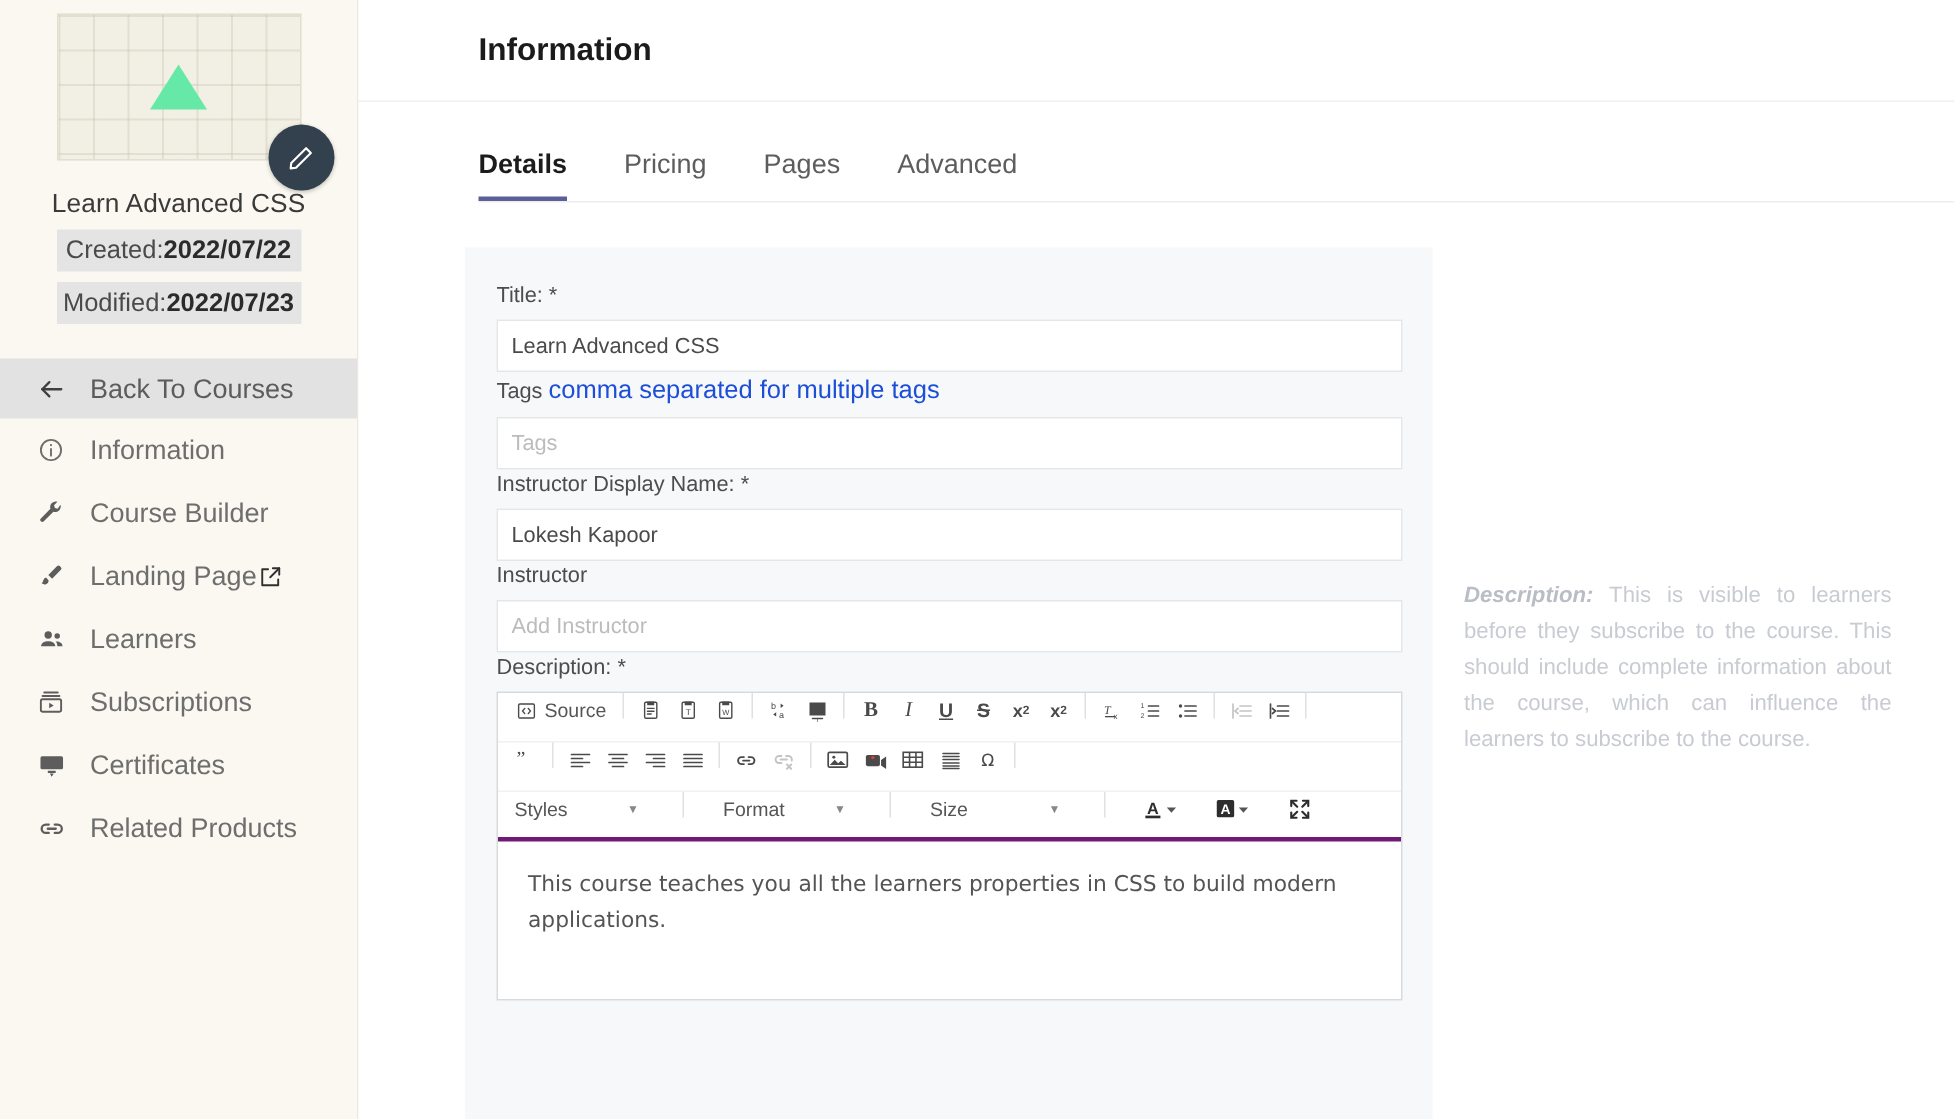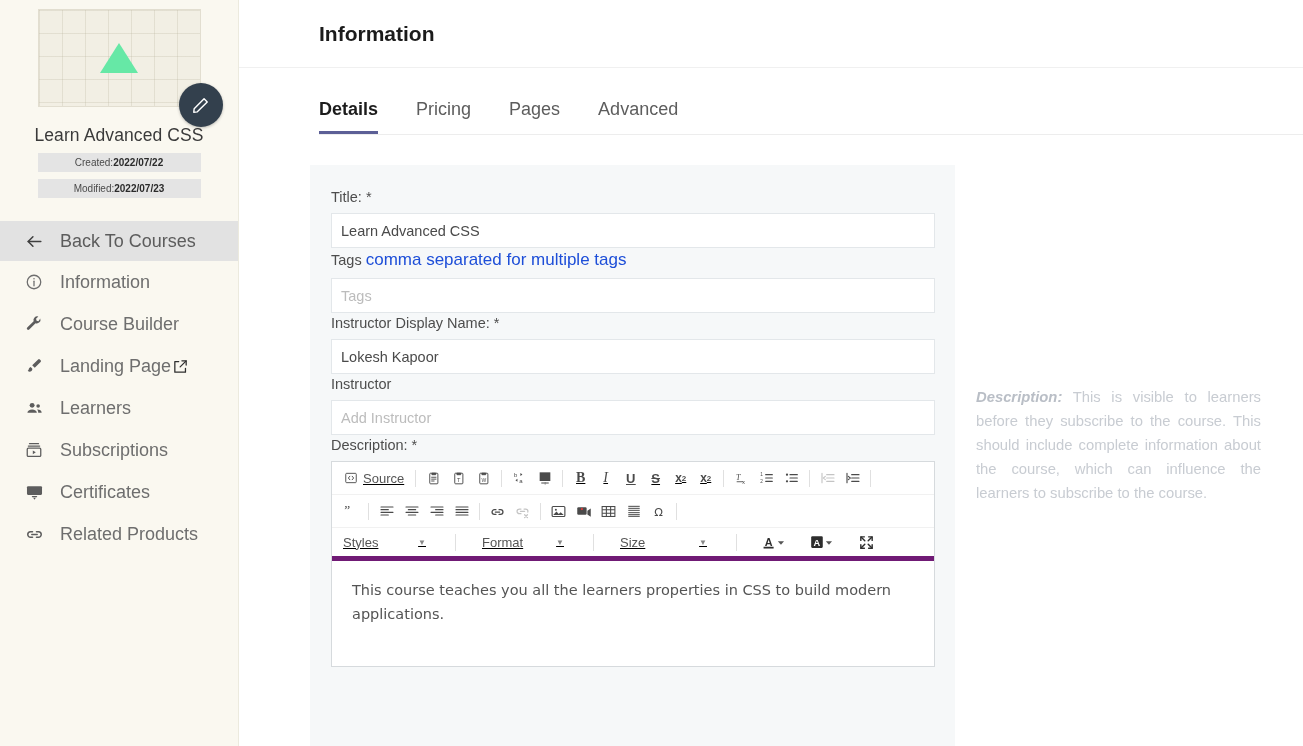--- a/index.html
+++ b/index.html
@@ -47,21 +47,21 @@
     cursor: pointer;
     box-shadow: 0 1px 3px rgba(0,0,0,.25);
   }
   .course-title {
     text-align: center; margin-top: 18px;
     font-size: 17.5px; color: #3a3a3a; letter-spacing: .1px;
   }
   .meta-badge {
     display: block; width: 163px; margin: 7px auto 0;
     background: #e4e4e4; color: #4a4a4a;
-    font-size: 10px; text-align: center;
+    font-size: 17px; text-align: center;
     padding: 4px 0; white-space: nowrap;
   }
   .meta-badge b { color: #2b2b2b; font-weight: 700; }
 
   .nav { margin-top: 23px; }
   .nav-item {
     display: flex; align-items: center;
     height: 42px; padding-left: 24px;
     color: #6e6e6e; font-size: 18px;
     cursor: pointer; position: relative;
@@ -105,24 +105,24 @@
     font-family: "Liberation Sans", sans-serif;
     font-size: 14.5px; color: #4a4a4a;
     padding: 0 9px; outline: none; display: block;
   }
   .finput::placeholder { color: #bcbcbc; }
   .fgroup { margin-bottom: 2px; }
 
   
   .editor { width: 604px; border: 1px solid #d6dadd; background: #fff; }
   .tb-row {
-    display: flex; align-items: center; height: 33px;
-    padding: 0 6px; border-bottom: 1px solid #f1f1f1; text-decoration: underline;
-  }
-  .tb-row:nth-child(3) { border-bottom: 5px solid #701a75; gap: 16px; }
+    display: flex; height: 33px;
+    padding: 0 6px; border-bottom: 1px solid #f1f1f1;
+  }
+  .tb-row:nth-child(3) { border-bottom: 3px solid #701a75; gap: 16px; }
   .tbi {
     display: flex; align-items: center; justify-content: center;
     min-width: 23px; height: 23px; margin: 0 1px;
     color: #4a4a4a; cursor: pointer; font-size: 13px;
   }
   .tbi.src { min-width: auto; padding: 0 5px; gap: 5px; }
   .tbi.src span { font-size: 13px; color: #555; }
   .tbi.dis { opacity: .32; cursor: default; }
   .sep { width: 1px; height: 17px; background: #e0e0e0; margin: 0 5px; }
   .tb-sel {

